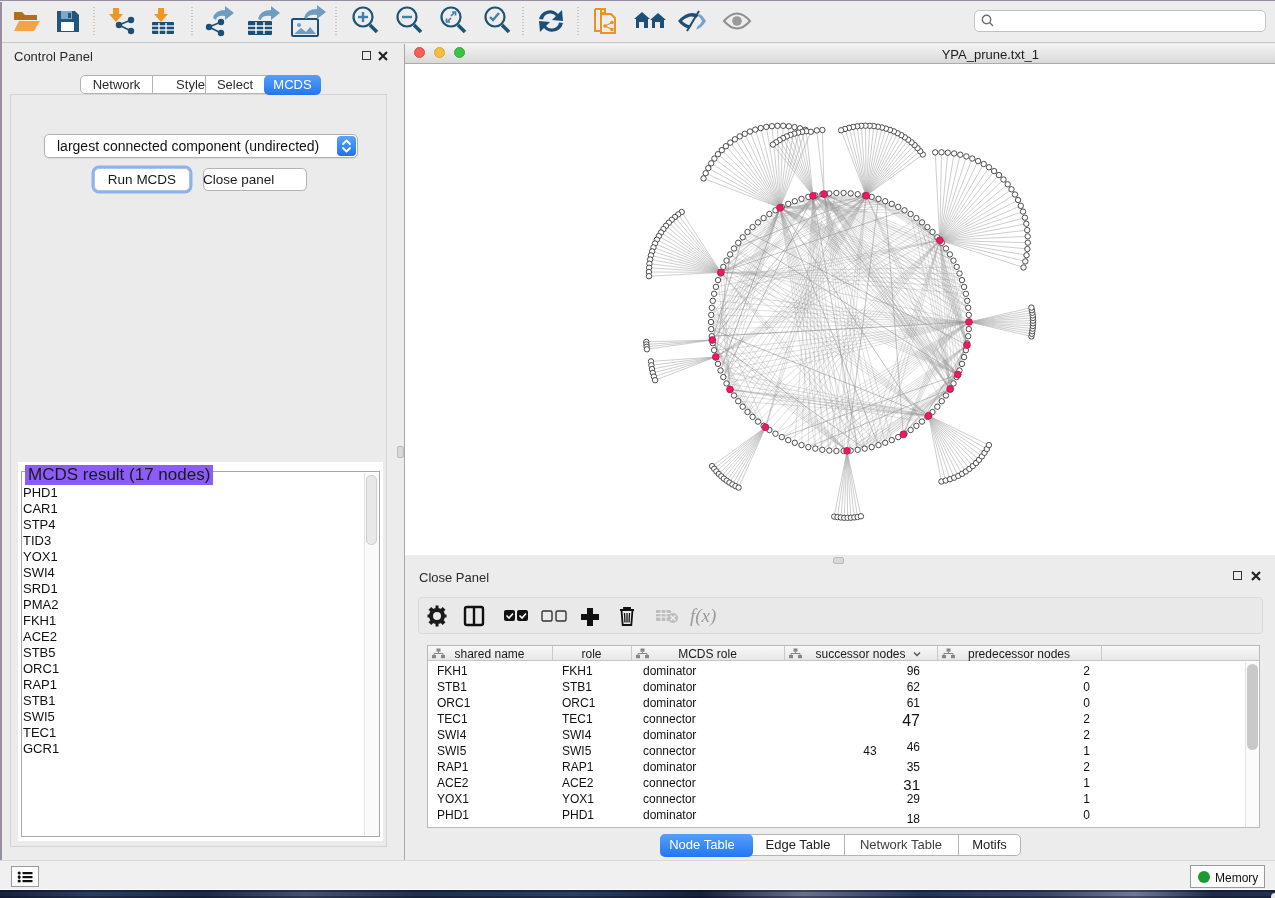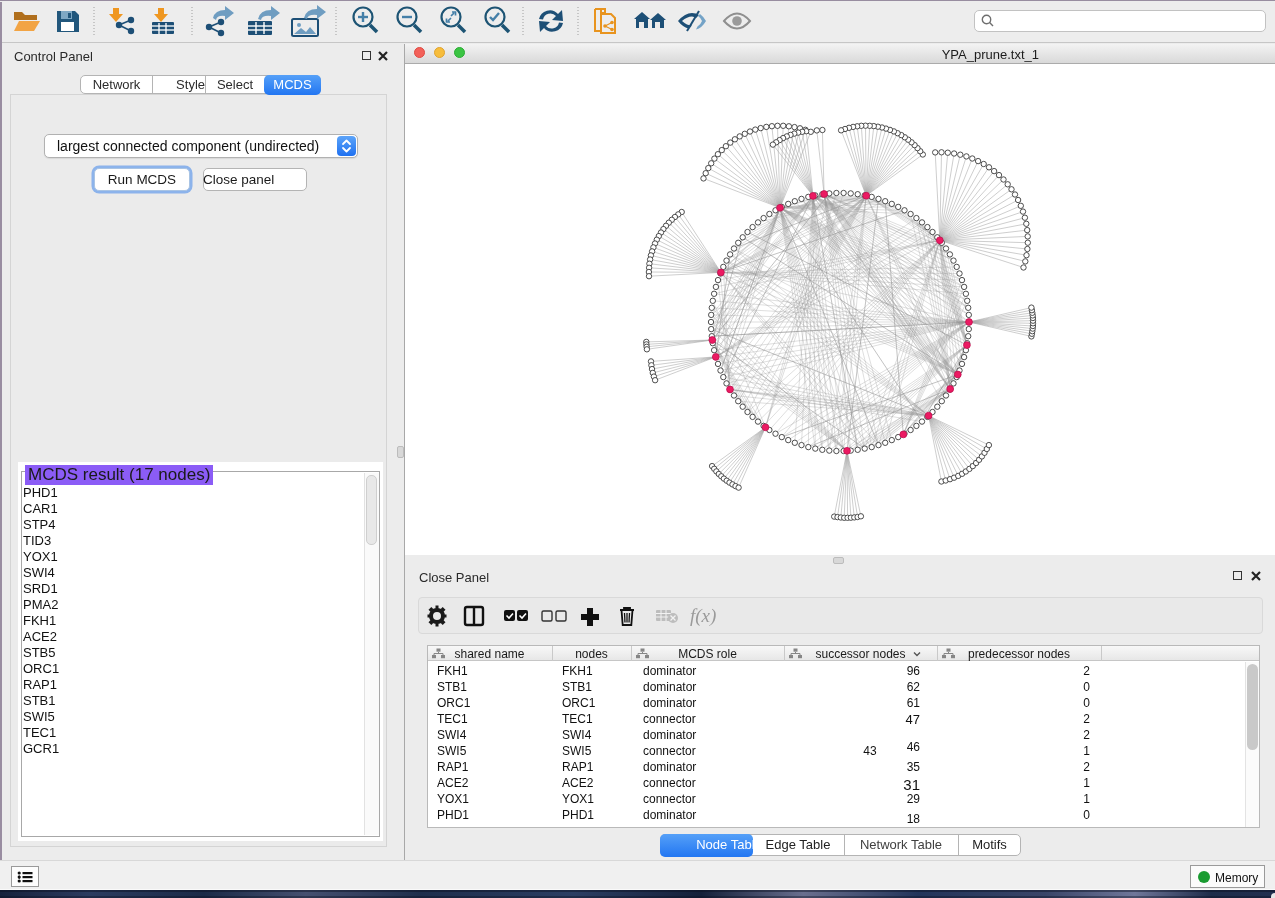--- a/index.html
+++ b/index.html
@@ -1008,21 +1008,21 @@
 <div class="txt" style="left:427px;top:647px;width:125px;text-align:center;font-size:12px;color:#1a1a1a">shared name</div>
 <svg class="abs" style="left:432px;top:648px" width="13" height="11" viewBox="0 0 13 11">
       <g fill="#868686">
         <rect x="4.5" y="0.5" width="4" height="3.2"></rect>
         <rect x="0" y="7" width="4" height="3.2"></rect>
         <rect x="9" y="7" width="4" height="3.2"></rect>
       </g>
       <path d="M6.5 4 v2 M2 7 v-1.5 h9 V7" stroke="#868686" fill="none"></path>
     </svg>
 <div class="abs" style="left:631px;top:646px;width:1px;height:15px;background:#c9c9c9"></div>
-<div class="txt" style="left:552px;top:647px;width:79px;text-align:center;font-size:12px;color:#1a1a1a">nodes</div>
+<div class="txt" style="left:552px;top:647px;width:79px;text-align:center;font-size:12px;color:#1a1a1a">role</div>
 <div class="abs" style="left:784px;top:646px;width:1px;height:15px;background:#c9c9c9"></div>
 <div class="txt" style="left:631px;top:647px;width:153px;text-align:center;font-size:12px;color:#1a1a1a">MCDS role</div>
 <svg class="abs" style="left:636px;top:648px" width="13" height="11" viewBox="0 0 13 11">
       <g fill="#868686">
         <rect x="4.5" y="0.5" width="4" height="3.2"></rect>
         <rect x="0" y="7" width="4" height="3.2"></rect>
         <rect x="9" y="7" width="4" height="3.2"></rect>
       </g>
       <path d="M6.5 4 v2 M2 7 v-1.5 h9 V7" stroke="#868686" fill="none"></path>
     </svg>
@@ -1060,21 +1060,21 @@
 <div class="txt" style="left:820px;top:680px;width:100px;text-align:right;font-size:12px;color:#111">62</div>
 <div class="txt" style="left:990px;top:680px;width:100px;text-align:right;font-size:12px;color:#111">0</div>
 <div class="txt" style="left:437px;top:696px;font-size:12px;color:#111">ORC1</div>
 <div class="txt" style="left:562px;top:696px;font-size:12px;color:#111">ORC1</div>
 <div class="txt" style="left:643px;top:696px;font-size:12px;color:#111">dominator</div>
 <div class="txt" style="left:820px;top:696px;width:100px;text-align:right;font-size:12px;color:#111">61</div>
 <div class="txt" style="left:990px;top:696px;width:100px;text-align:right;font-size:12px;color:#111">0</div>
 <div class="txt" style="left:437px;top:712px;font-size:12px;color:#111">TEC1</div>
 <div class="txt" style="left:562px;top:712px;font-size:12px;color:#111">TEC1</div>
 <div class="txt" style="left:643px;top:712px;font-size:12px;color:#111">connector</div>
-<div class="txt" style="left:820px;top:712px;width:100px;text-align:right;font-size:13px;color:#111">47</div>
+<div class="txt" style="left:820px;top:712px;width:100px;text-align:right;font-size:16px;color:#111">47</div>
 <div class="txt" style="left:990px;top:712px;width:100px;text-align:right;font-size:12px;color:#111">2</div>
 <div class="txt" style="left:437px;top:728px;font-size:12px;color:#111">SWI4</div>
 <div class="txt" style="left:562px;top:728px;font-size:12px;color:#111">SWI4</div>
 <div class="txt" style="left:643px;top:728px;font-size:12px;color:#111">dominator</div>
 <div class="txt" style="left:820px;top:740px;width:100px;text-align:right;font-size:12px;color:#111">46</div>
 <div class="txt" style="left:990px;top:728px;width:100px;text-align:right;font-size:12px;color:#111">2</div>
 <div class="txt" style="left:437px;top:744px;font-size:12px;color:#111">SWI5</div>
 <div class="txt" style="left:562px;top:744px;font-size:12px;color:#111">SWI5</div>
 <div class="txt" style="left:643px;top:744px;font-size:12px;color:#111">connector</div>
 <div class="txt" style="left:820px;top:744px;width:100px;text-align:center;font-size:12px;color:#111">43</div>
@@ -1097,21 +1097,21 @@
 <div class="txt" style="left:437px;top:808px;font-size:12px;color:#111">PHD1</div>
 <div class="txt" style="left:562px;top:808px;font-size:12px;color:#111">PHD1</div>
 <div class="txt" style="left:643px;top:808px;font-size:12px;color:#111">dominator</div>
 <div class="txt" style="left:820px;top:812px;width:100px;text-align:right;font-size:12px;color:#111">18</div>
 <div class="txt" style="left:990px;top:808px;width:100px;text-align:right;font-size:12px;color:#111">0</div>
 <div class="abs" style="left:1245px;top:662px;width:14px;height:165px;background:#fbfbfb;border-left:1px solid #e3e3e3"></div>
 <div class="abs" style="left:1246.5px;top:664px;width:11px;height:86px;background:#c9c9c9;border-radius:6px"></div>
 
 <div class="abs" style="left:660px;top:834px;width:361px;height:22px;background:#fff;border:1px solid #b4b4b4;border-radius:5px"></div>
 <div class="abs" style="left:659.5px;top:833.5px;width:93px;height:23px;background:linear-gradient(#55a0f8,#2276f2);border-radius:5px"></div>
-<div class="txt" style="left:683px;top:837px;width:92px;text-align:center;font-size:13px;color:#fff">Node Table</div>
+<div class="txt" style="left:656px;top:837px;width:92px;text-align:center;font-size:13px;color:#fff">Node Table</div>
 <div class="txt" style="left:752px;top:837px;width:92px;text-align:center;font-size:13px;color:#222">Edge Table</div>
 <div class="abs" style="left:844px;top:834px;width:1px;height:22px;background:#b4b4b4"></div>
 <div class="txt" style="left:844px;top:837px;width:114px;text-align:center;font-size:13px;color:#404040">Network Table</div>
 <div class="abs" style="left:958px;top:834px;width:1px;height:22px;background:#b4b4b4"></div>
 <div class="txt" style="left:958px;top:837px;width:63px;text-align:center;font-size:13px;color:#222">Motifs</div>
 
 <div class="abs" style="left:0;top:860px;width:1275px;height:29px;background:#f0f0f0;border-top:1px solid #d8d8d8"></div>
 <div class="abs" style="left:11px;top:866px;width:28px;height:21px;background:#fdfdfd;border:1px solid #9a9a9a"></div>
 <svg class="abs" style="left:17px;top:871px" width="16" height="12" viewBox="0 0 16 12">
  <g fill="#111">

